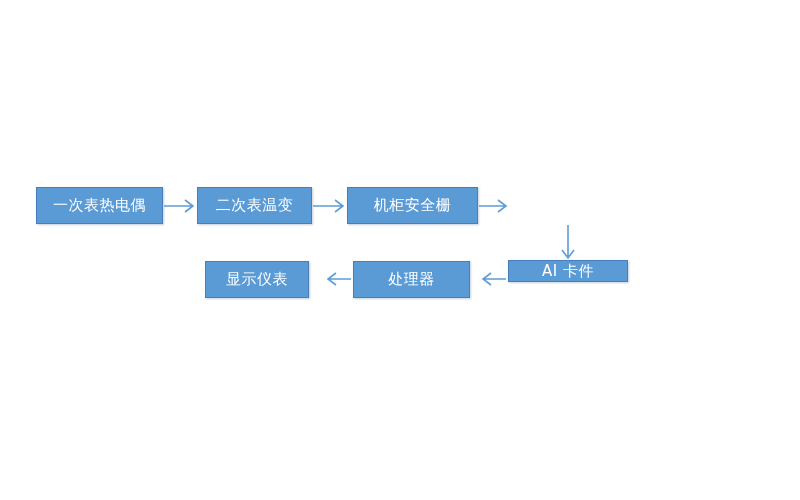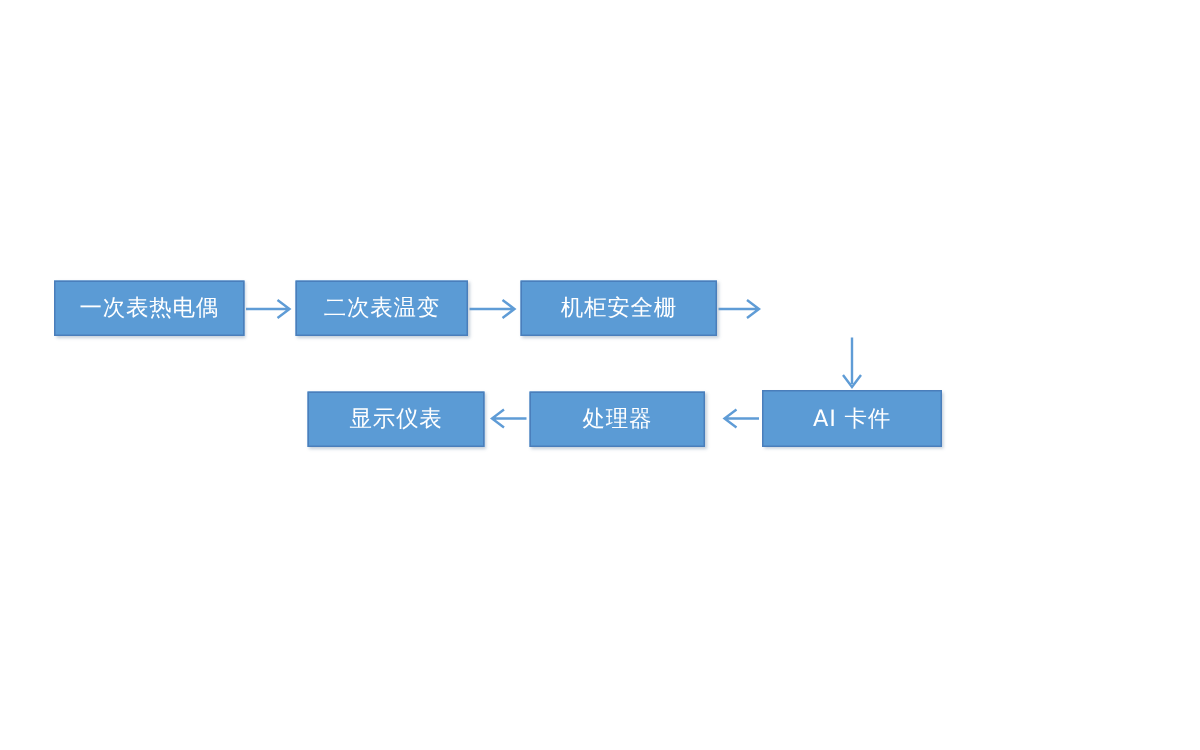--- a/index.html
+++ b/index.html
@@ -23,23 +23,23 @@
     font-size: 15px;
     letter-spacing: 0.5px;
     box-shadow: 1px 1px 2px rgba(125, 148, 173, 0.45);
     white-space: nowrap;
   }
   
   .n0 { left: 36px;  top: 187px; width: 127px; height: 37px; }
   .n1 { left: 197px; top: 187px; width: 115px; height: 37px; }
   .n2 { left: 347px; top: 187px; width: 131px; height: 37px; }
   .n3 { left: 510px; top: 187px; width: 117px; height: 37px; }
-  .n4 { left: 508px; top: 260px; width: 120px; height: 38px; }
+  .n4 { left: 508px; top: 260px; width: 120px; height: 22px; }
   .n5 { left: 353px; top: 261px; width: 117px; height: 37px; }
-  .n6 { left: 205px; top: 261px; width: 118px; height: 37px; }
+  .n6 { left: 205px; top: 261px; width: 104px; height: 37px; }
   svg.arrows {
     position: absolute;
     left: 0; top: 0;
     width: 800px; height: 500px;
     pointer-events: none;
   }
   svg.arrows path {
     stroke: var(--arrow, #5f9cd6);
     stroke-width: 1.6;
     fill: none;

